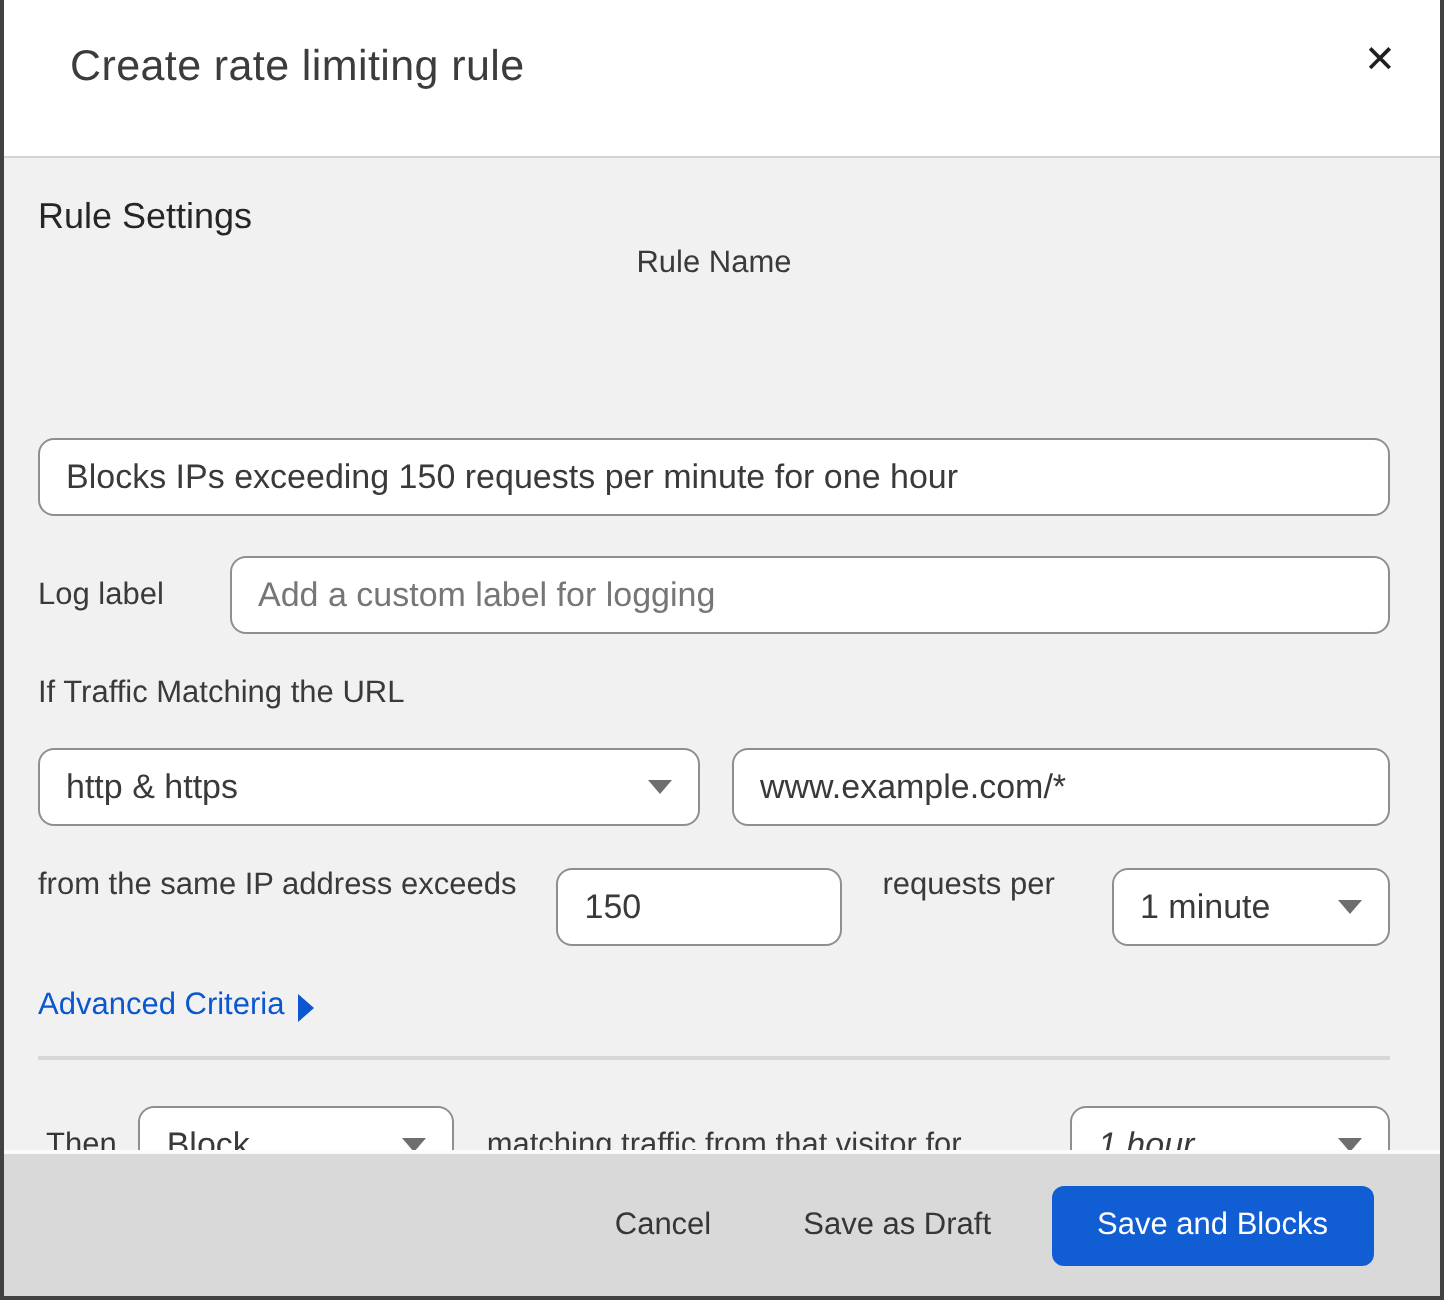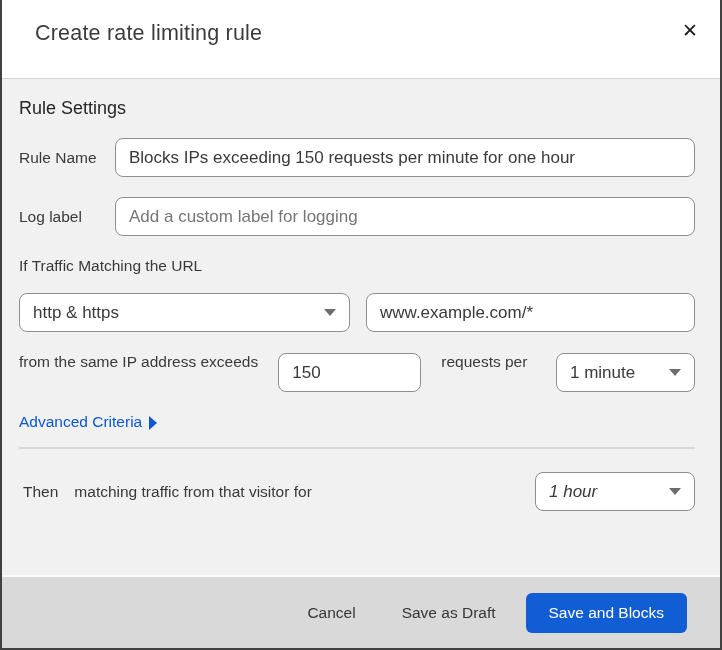--- a/index.html
+++ b/index.html
@@ -50,21 +50,21 @@
     font-size: 15px; color: #363636;
   }
   .section-heading {
     padding-top: 19px;
     font-weight: normal;
     font-size: 18px; color: #262626;
   }
   .field-row { display: flex; align-items: center; }
   .field-row .field-label { flex: 0 0 96px; font-size: 15.5px; color: #3a3a3a; }
 
-  .row-rule-name { margin-top: 19px; }
+  .row-rule-name { margin-top: 4px; flex-direction: column; }
   .row-log-label { margin-top: 20px; }
 
   .text-input, .select-box {
     height: 39px;
     background: #ffffff;
     border: 1px solid #8f8f8f;
     border-radius: 8px;
     font-family: "Liberation Sans", "DejaVu Sans", sans-serif;
     font-size: 17px; color: #3a3a3a;
     padding: 0 13px;
@@ -191,20 +191,24 @@
 
     <a class="advanced-link" href="#">
       <span>Advanced Criteria</span>
       <span class="caret-right"></span>
     </a>
 
     <hr class="inner-divider">
 
     <div class="row-action">
       <span class="then-label">Then</span>
+      <div class="select-box action-select">
+        <span>Block</span>
+        <span class="caret-down"></span>
+      </div>
       <span class="action-text">matching traffic from that visitor for</span>
       <div class="select-box duration-select">
         <span>1 hour</span>
         <span class="caret-down"></span>
       </div>
     </div>
 
   </div>
 
   <div class="modal-footer">

